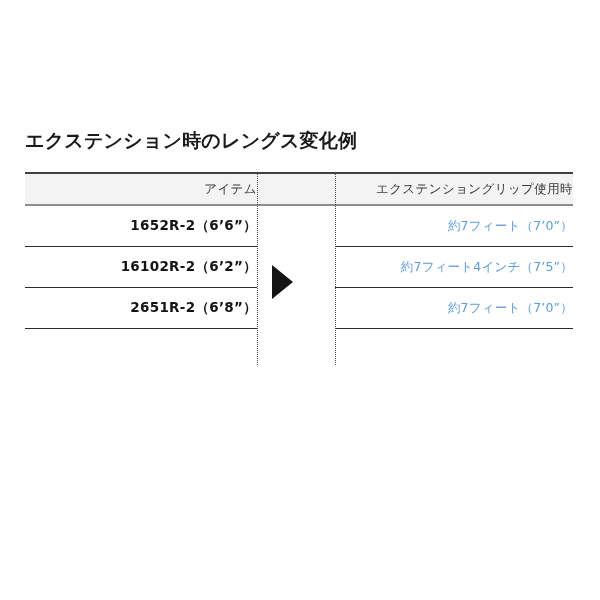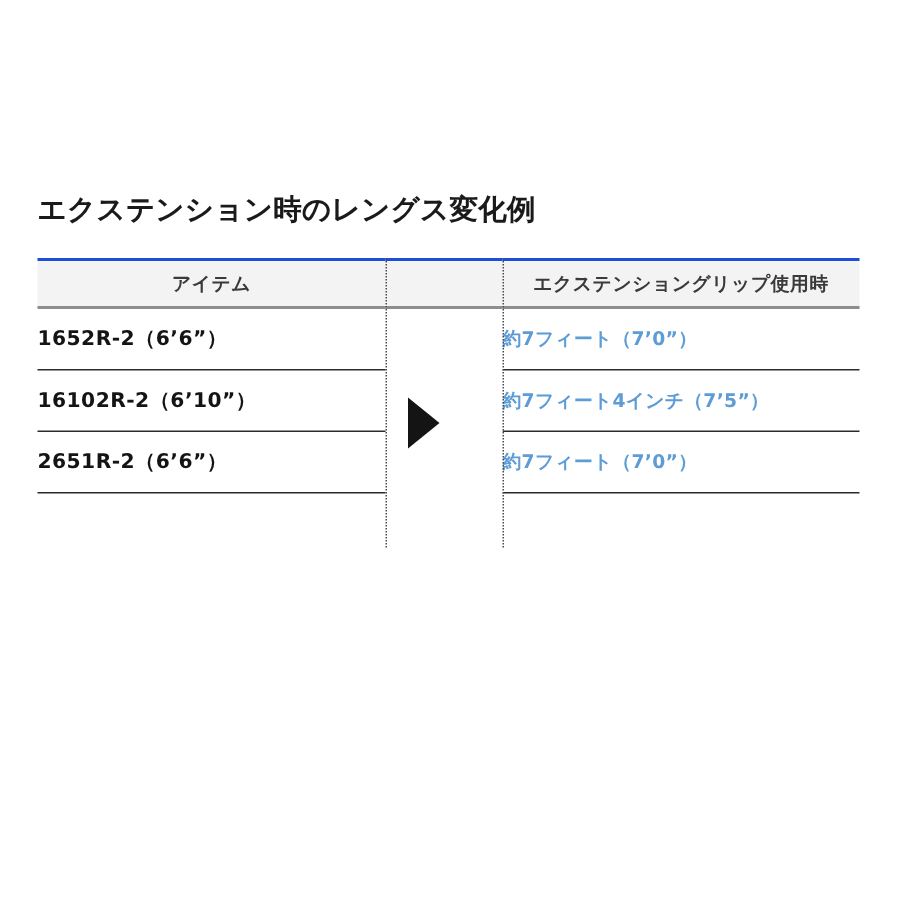--- a/index.html
+++ b/index.html
@@ -49,59 +49,59 @@
     table-layout: fixed;
   }
 
   table.lengths col.col-item   { width: 232px; }
   table.lengths col.col-arrow  { width: 78px;  }
   table.lengths col.col-ext    { width: 238px; }
 
   
   thead th {
     background: #f3f3f3;
-    border-top: 2px solid #1d4ed8;
+    border-top: 2px solid #404040;
     border-bottom: 2px solid #8d8d8d;
     height: 30px;
     padding: 0;
     font-size: 12.5px;
-    font-weight: bold;
+    font-weight: normal;
     color: #3a3a3a;
-    text-align: center;
+    text-align: right;
     vertical-align: middle;
     letter-spacing: 0.4px;
   }
   thead th.arrow-head {
     background: #f3f3f3;
   }
 
   
   tbody td {
     height: 40px;
     padding: 0;
-    text-align: left;
+    text-align: right;
     vertical-align: middle;
     border-bottom: 1.6px solid #2b2b2b;
     background: #ffffff;
   }
   tbody tr:last-child td {
     border-bottom: 1.6px solid #2b2b2b;
   }
 
   td.item-cell {
     font-size: 13.5px;
     font-weight: bold;
     color: #141414;
     letter-spacing: 0.3px;
     font-family: "DejaVu Sans", "Liberation Sans", sans-serif;
   }
 
   td.ext-cell {
     font-size: 12.5px;
-    font-weight: bold;
+    font-weight: normal;
     color: #5e9cd6;
     letter-spacing: 0.2px;
     font-family: "DejaVu Sans", "Liberation Sans", sans-serif;
   }
 
   
   td.arrow-cell {
     border-bottom: none !important;
     background: #ffffff;
     position: relative;
@@ -153,26 +153,26 @@
           <th>エクステンショングリップ使用時</th>
         </tr>
       </thead>
       <tbody>
         <tr>
           <td class="item-cell">1652R-2（6’6”）</td>
           <td class="arrow-cell"></td>
           <td class="ext-cell">約7フィート（7’0”）</td>
         </tr>
         <tr>
-          <td class="item-cell">16102R-2（6’10”）</td>
+          <td class="item-cell">16102R-2（6’2”）</td>
           <td class="arrow-cell"></td>
           <td class="ext-cell">約7フィート4インチ（7’5”）</td>
         </tr>
         <tr>
-          <td class="item-cell">2651R-2（6’6”）</td>
+          <td class="item-cell">2651R-2（6’8”）</td>
           <td class="arrow-cell"></td>
           <td class="ext-cell">約7フィート（7’0”）</td>
         </tr>
       </tbody>
     </table>
 
     <div class="vdot left"></div>
     <div class="vdot right"></div>
 
     <div class="arrow-marker"></div>

